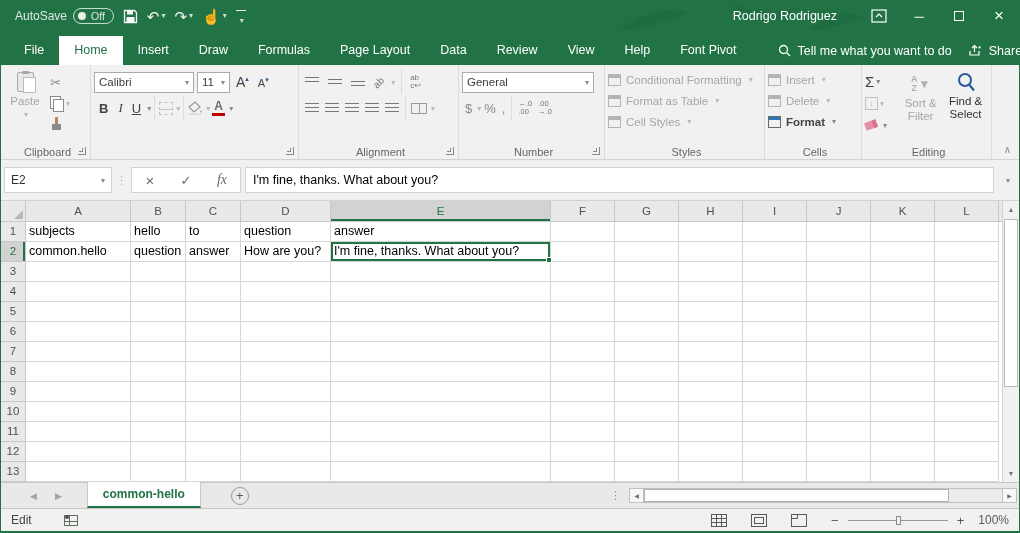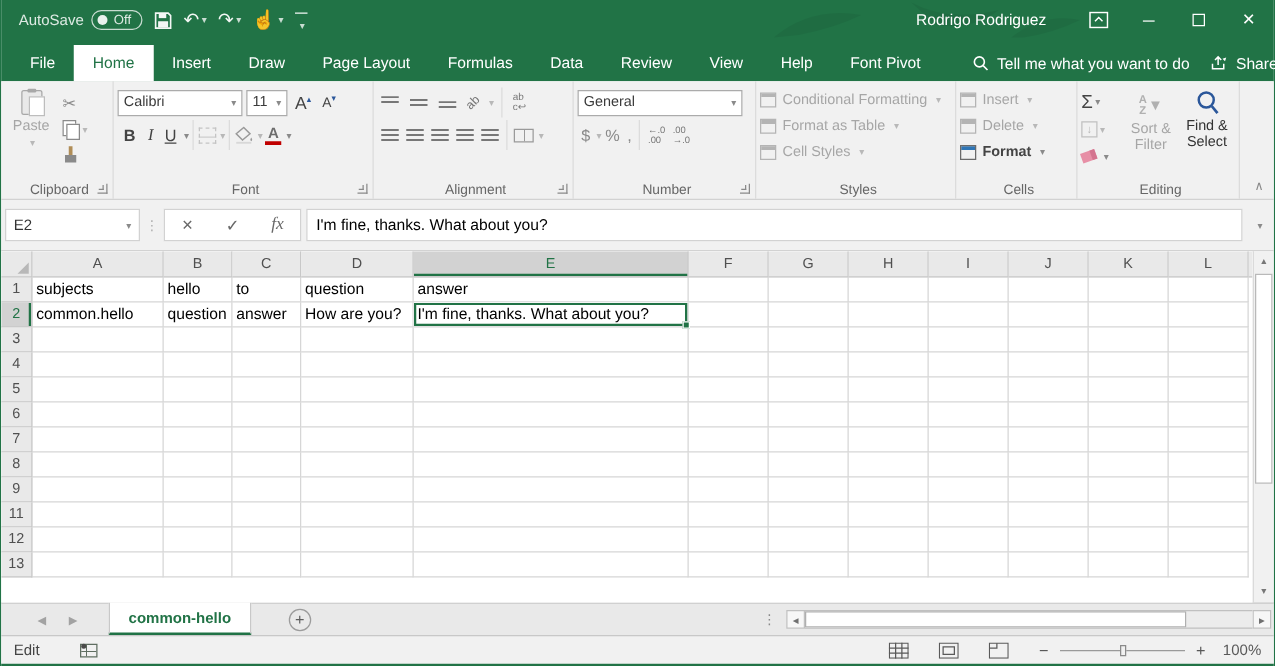--- a/index.html
+++ b/index.html
@@ -263,22 +263,22 @@
         </span>
       <span class="winbtn" style="font-size:17px;">×</span>
     </div>
   </div>
 
   <div class="tabsrow">
     <div class="rtab">File</div>
     <div class="rtab active">Home</div>
     <div class="rtab">Insert</div>
     <div class="rtab">Draw</div>
+    <div class="rtab">Formulas</div>
     <div class="rtab">Page Layout</div>
-    <div class="rtab">Formulas</div>
     <div class="rtab">Data</div>
     <div class="rtab">Review</div>
     <div class="rtab">View</div>
     <div class="rtab">Help</div>
     <div class="rtab">Font Pivot</div>
     <div class="tellme">
       <svg width="13" height="13" viewBox="0 0 13 13">
           <circle cx="5.5" cy="5.5" r="4" fill="none" stroke="#fff" stroke-width="1.3"></circle>
           <line x1="8.5" y1="8.5" x2="12" y2="12" stroke="#fff" stroke-width="1.3"></line>
         </svg>
@@ -347,21 +347,20 @@
             <path d="M13 9 q1.5 2 0 3 q-1.5 -1 0 -3" fill="#9a9a9a"></path>
             <rect x="1" y="12.5" width="12" height="2.5" fill="#d8d8d8"></rect>
           </svg>
         <span class="dd dis">▾</span>
         <span class="acolor">
             <span>A</span>
             <span class="bar"></span>
           </span>
         <span class="dd">▾</span>
       </div>
-      <div class="group-label">Font</div>
       <div class="launcher"></div>
     </div>
 
     <div class="group g-align">
       <div class="r1">
         <span class="al top"></span>
         <span class="al mid"></span>
         <span class="al bot"></span>
         <span class="orient">ab</span>
         <span class="dd dis">▾</span>
@@ -635,20 +634,36 @@
           <div class="cell" style="width: 64px;"></div>
           <div class="cell" style="width: 64px;"></div>
           <div class="cell" style="width: 64px;"></div>
           <div class="cell" style="width: 64px;"></div>
           <div class="cell" style="width: 64px;"></div>
           <div class="cell" style="width: 64px;"></div>
           <div class="row-fill"></div>
         </div>
         <div class="grow">
           <div class="row-hdr">9</div>
+          <div class="cell" style="width: 105px;"></div>
+          <div class="cell" style="width: 55px;"></div>
+          <div class="cell" style="width: 55px;"></div>
+          <div class="cell" style="width: 90px;"></div>
+          <div class="cell" style="width: 220px;"></div>
+          <div class="cell" style="width: 64px;"></div>
+          <div class="cell" style="width: 64px;"></div>
+          <div class="cell" style="width: 64px;"></div>
+          <div class="cell" style="width: 64px;"></div>
+          <div class="cell" style="width: 64px;"></div>
+          <div class="cell" style="width: 64px;"></div>
+          <div class="cell" style="width: 64px;"></div>
+          <div class="row-fill"></div>
+        </div>
+        <div class="grow">
+          <div class="row-hdr">10</div>
           <div class="cell" style="width: 105px;"></div>
           <div class="cell" style="width: 55px;"></div>
           <div class="cell" style="width: 55px;"></div>
           <div class="cell" style="width: 90px;"></div>
           <div class="cell" style="width: 220px;"></div>
           <div class="cell" style="width: 64px;"></div>
           <div class="cell" style="width: 64px;"></div>
           <div class="cell" style="width: 64px;"></div>
           <div class="cell" style="width: 64px;"></div>
           <div class="cell" style="width: 64px;"></div>

